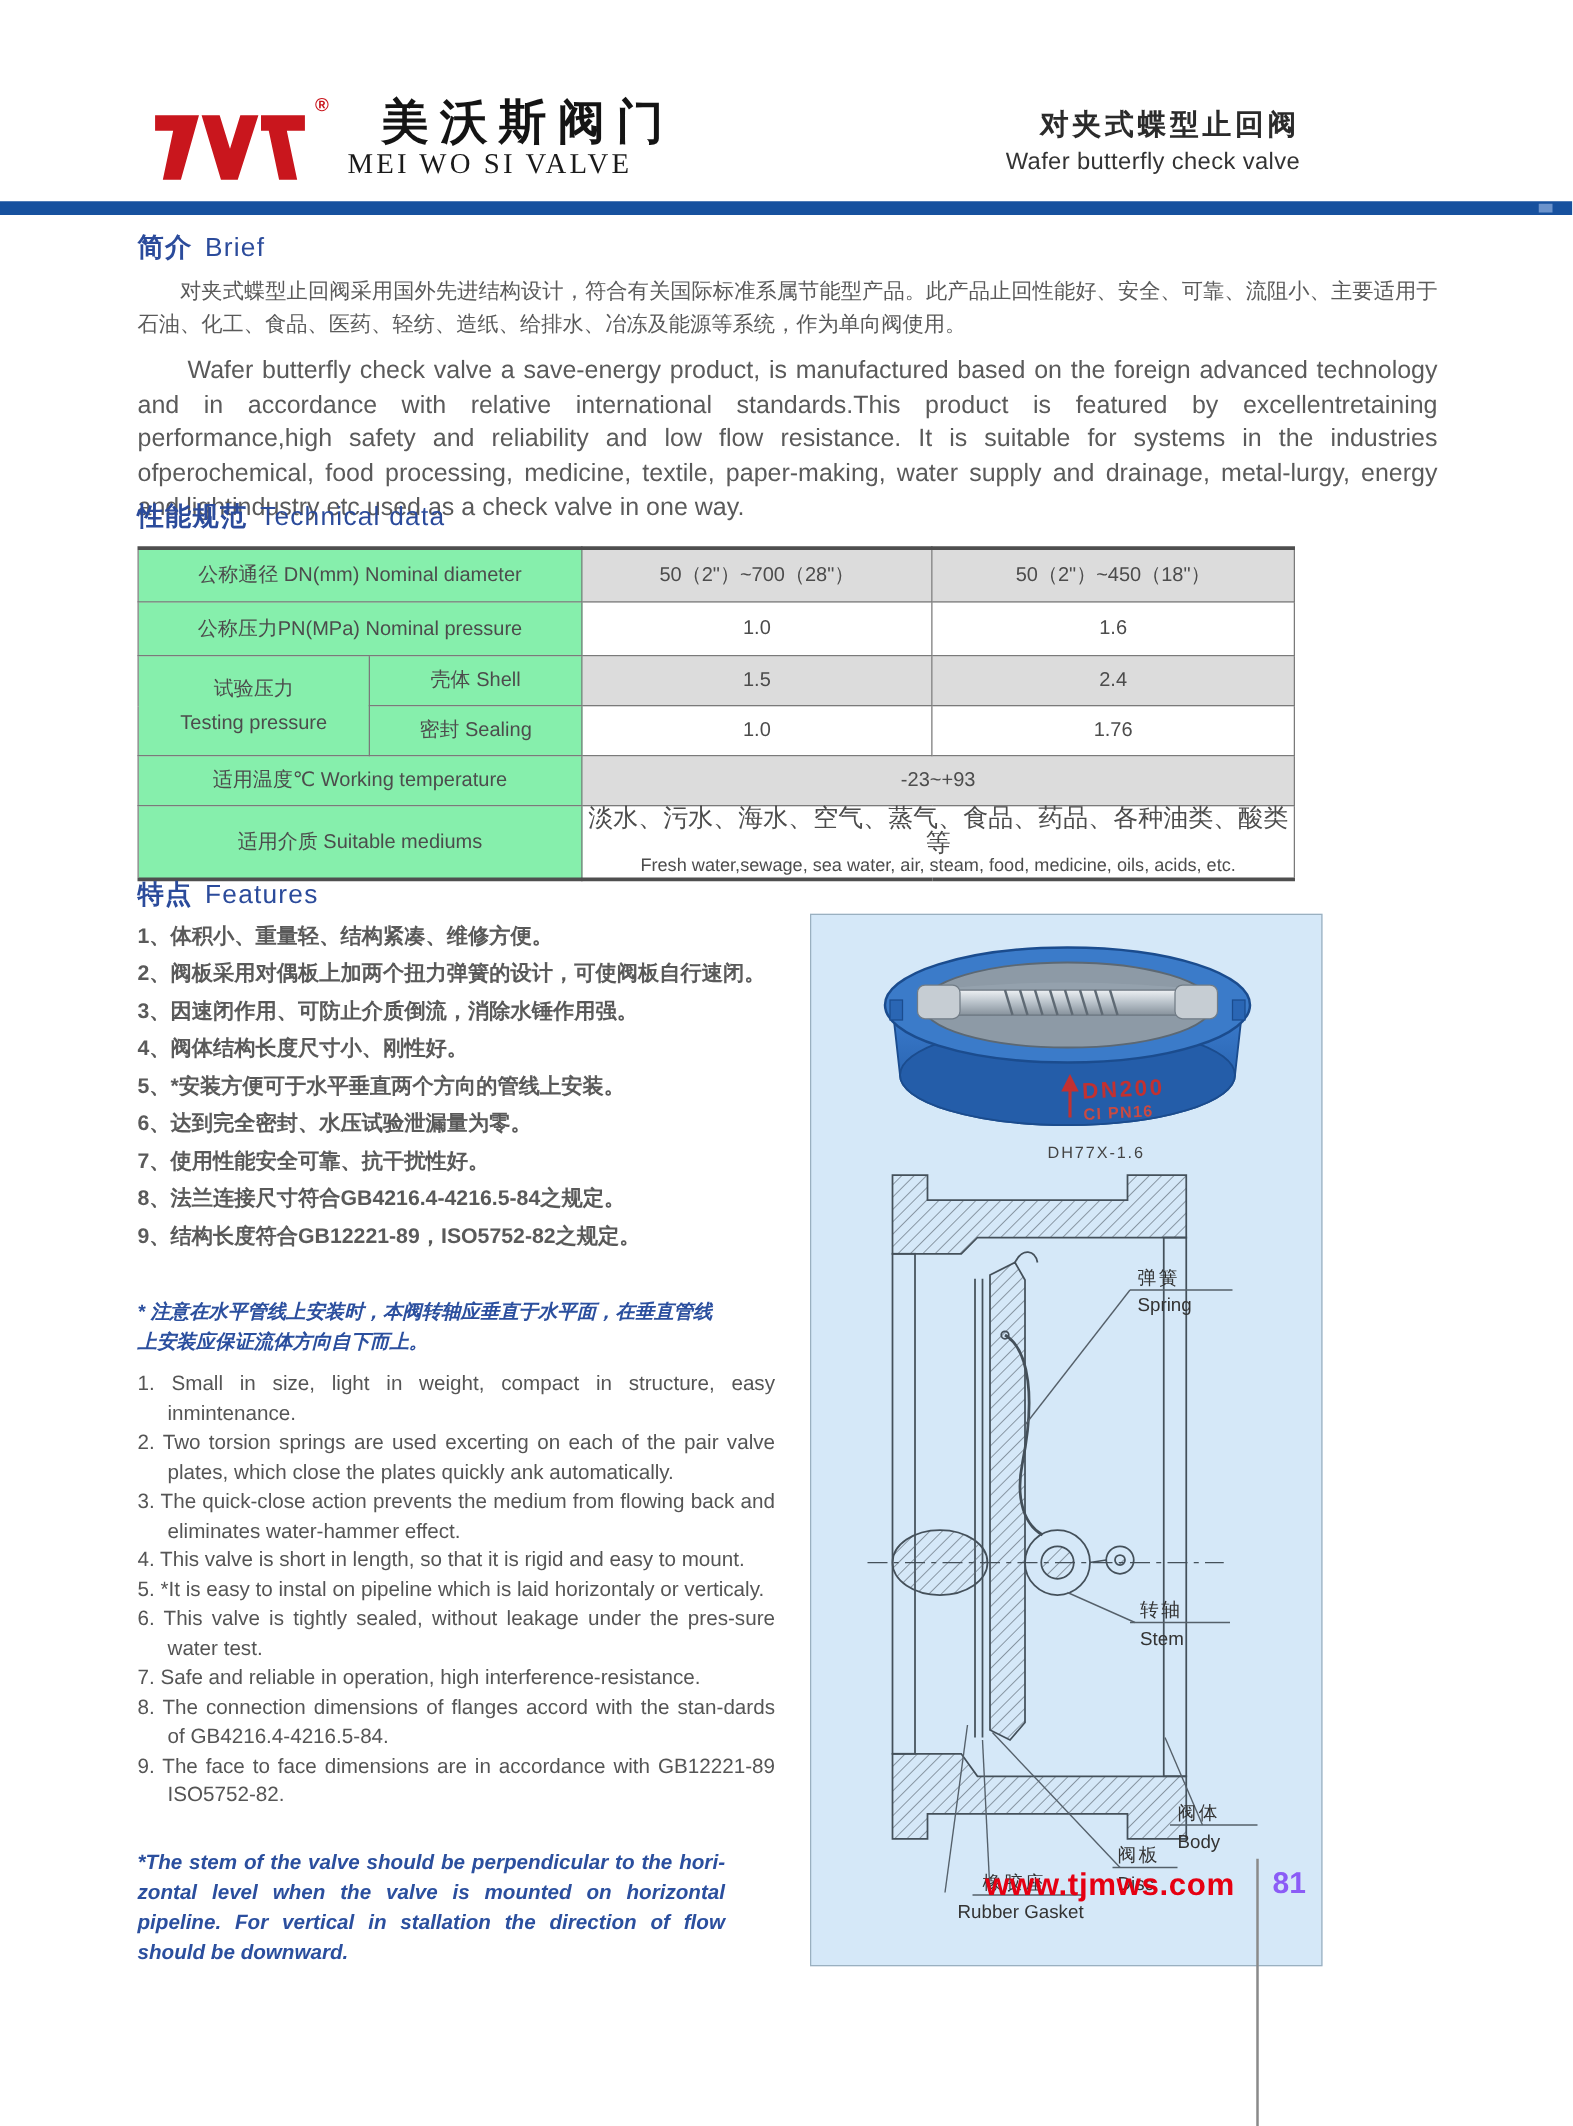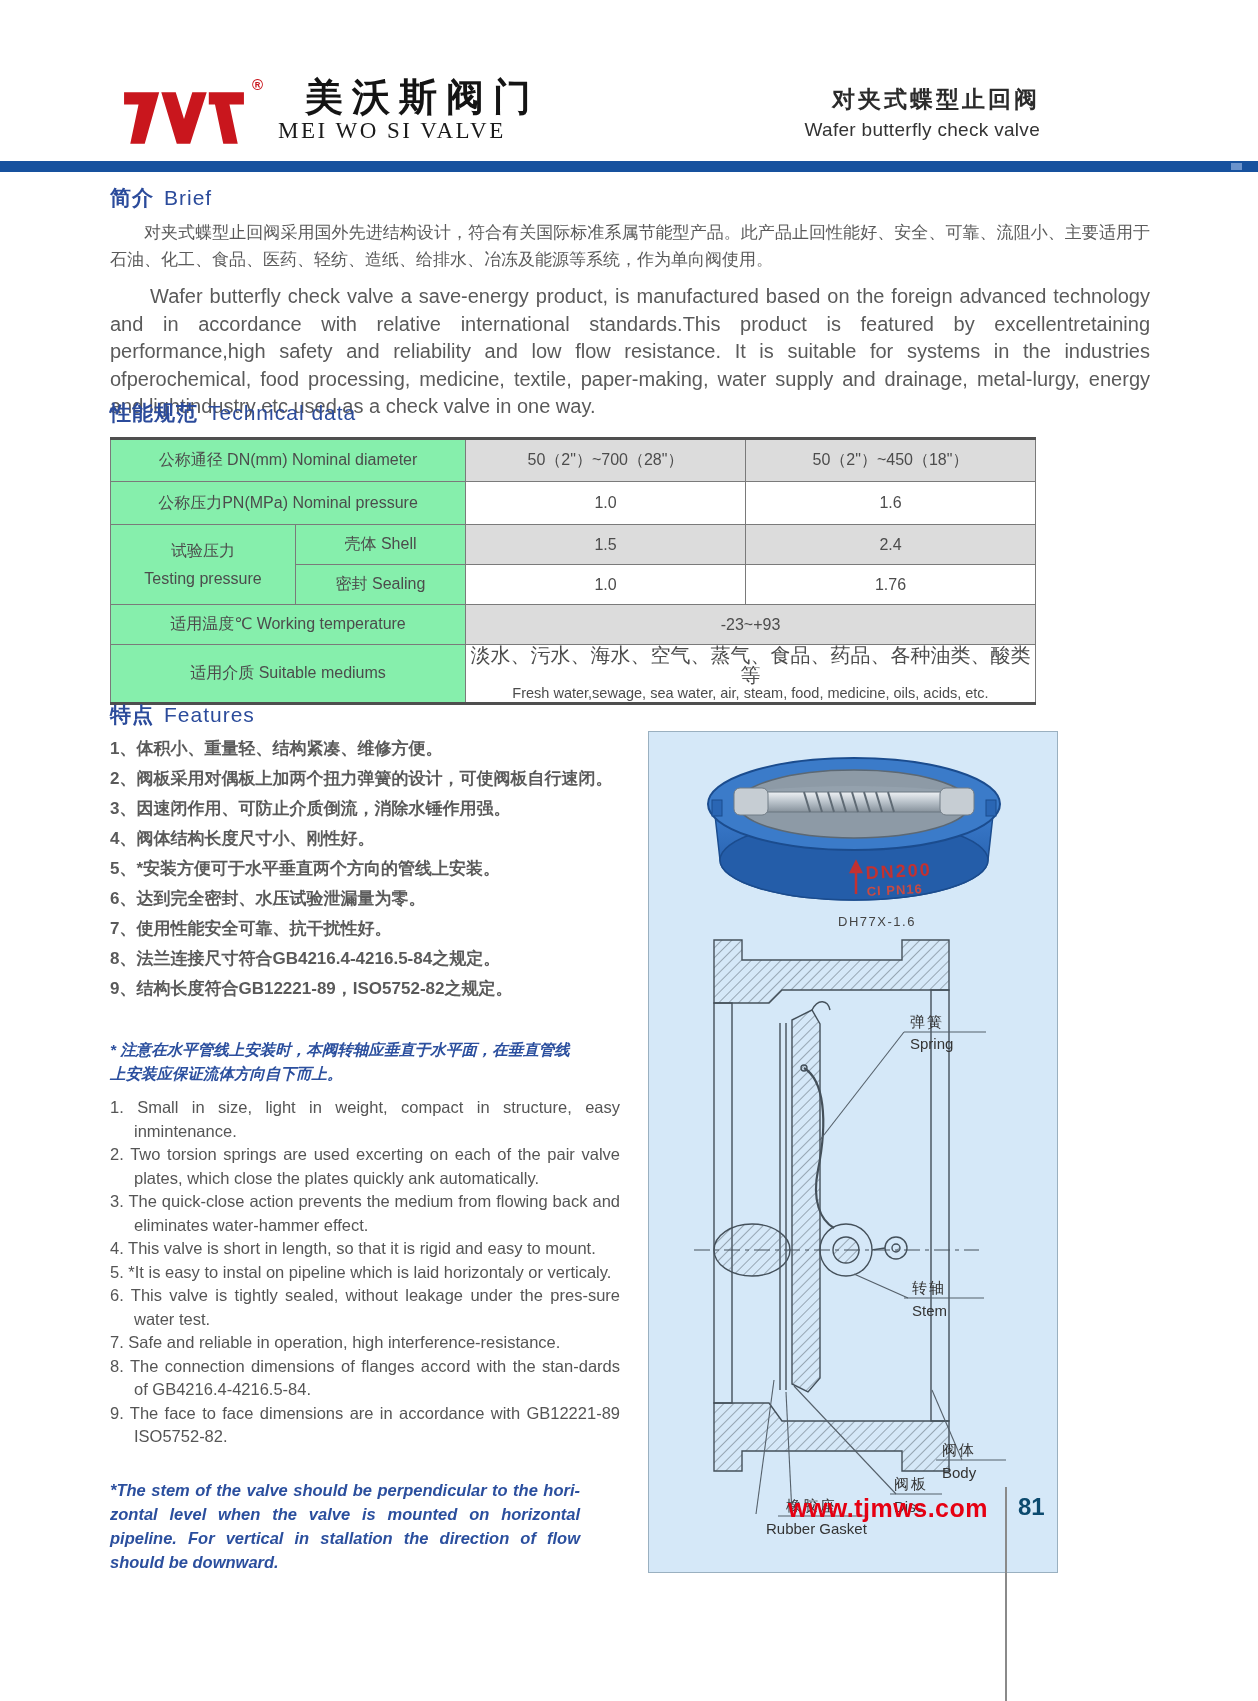--- a/index.html
+++ b/index.html
@@ -46,21 +46,21 @@
   
   .panel{position:absolute;left:648px;top:731px;width:410px;height:842px;background:#d5e8f8;
          border:1px solid #9ab0c0;box-sizing:border-box;}
   .valve-photo{position:absolute;left:25px;top:10px;width:360px;height:168px;}
   .model-caption{position:absolute;left:0;top:182px;width:100%;text-align:center;
                  font-size:13px;color:#444;letter-spacing:1.5px;padding-left:24px;}
   .diagram{position:absolute;left:25px;top:196px;width:360px;height:640px;}
   
   .footer-url{position:absolute;right:270px;top:1494px;font-size:25px;font-weight:bold;color:#e60012;letter-spacing:0.5px;}
   .footer-line{position:absolute;left:1005px;top:1487px;width:2px;height:214px;background:#8a8a8a;}
-  .footer-page{position:absolute;left:1018px;top:1493px;font-size:24px;font-weight:bold;color:#0c4a6e;}
+  .footer-page{position:absolute;left:1018px;top:1493px;font-size:24px;font-weight:bold;color:#8b5cf6;}
   svg text{font-family:"Liberation Sans","DejaVu Sans",sans-serif;}
 </style>
 </head>
 <body>
 
 <div class="page">
 
   <svg class="logo-mark" viewBox="0 0 116 60">
     <g fill="#c9161d">
       <polygon points="0,6 34,6 20,56 6,56 14,18 0,18"></polygon>

